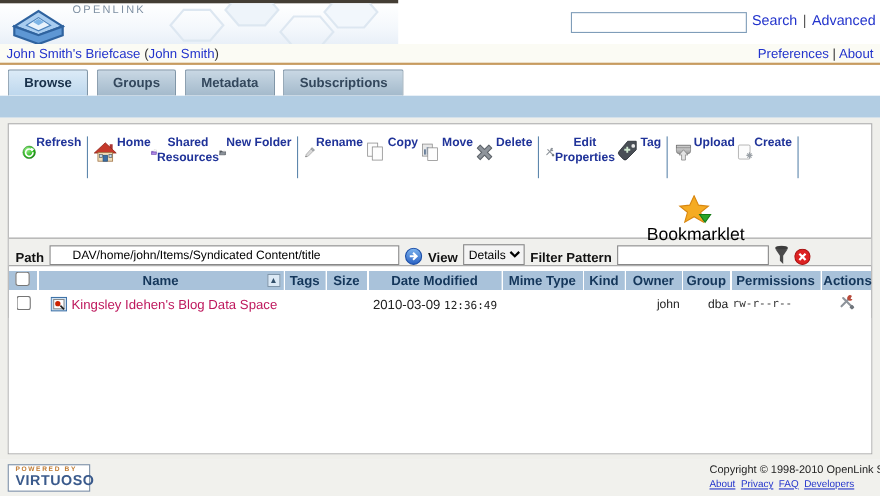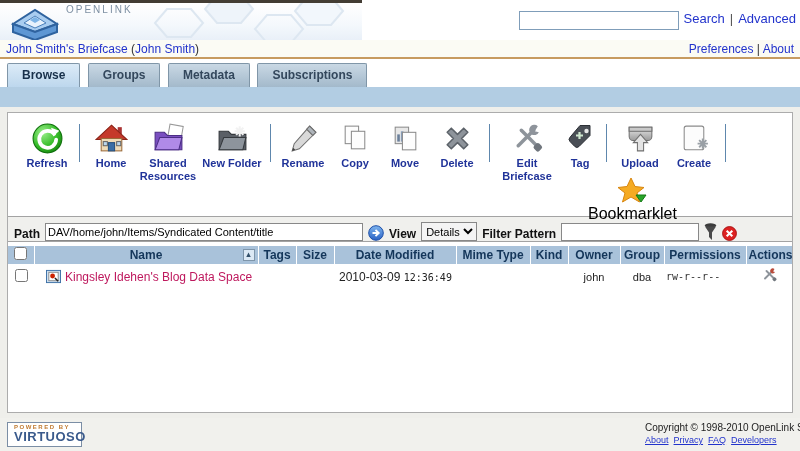--- a/index.html
+++ b/index.html
@@ -35,47 +35,47 @@
     background:linear-gradient(#c9d8e4,#a3b9cb);cursor:pointer}
   .tab.active{background:linear-gradient(#dcebf7,#bdd7ed);color:#18304a}
   .bluebar{height:20px;background:#b2cde3}
 
   
   .content{height:311px;background:#efefeb;padding:5px 7px}
   .panel{height:301px;background:#fff;border:1px solid #acacac;display:flex;flex-direction:column}
 
   
   .toolbar{position:relative;height:103px;display:flex;align-items:flex-start;padding:9px 0 0 12px}
-  .titem{display:flex;flex-direction:column;align-items:center;cursor:pointer}
+  .titem{display:flex;flex-direction:row;align-items:flex-start;cursor:pointer}
   .titem .lbl{margin-top:2px;font-size:11px;font-weight:bold;color:#203399;text-align:center;line-height:1.15}
   .tsep{width:1px;height:38px;background:#5e87ad;margin:2px 5px 0}
   .bookmarklet{position:absolute;left:580px;top:64px;display:flex;flex-direction:column;align-items:center;cursor:pointer}
 
   
   .pathbar{height:26px;background:#f0f0ed;border-top:1px solid #a3a3a3;border-bottom:1px solid #a3a3a3;
     display:flex;align-items:flex-end;padding:0 6px;gap:5px;font-size:12px}
   .pathbar .plbl{font-weight:bold;color:#111;white-space:nowrap}
-  .pathbar input{height:18px;border:1px solid #888;font-size:11px;padding:0 2px;background:#fff}
+  .pathbar input{height:18px;border:1px solid #888;font-size:11px;padding:0 20px;background:#fff}
   .path-input{width:318px}
   .filter-input{width:138px}
   .pathbar select{height:19px;font-size:11px;border:1px solid #888;background:#f4f4f4}
   .icon-btn{display:inline-flex;align-items:center;cursor:pointer}
 
   
   table{width:100%;border-collapse:collapse;table-layout:fixed;margin-top:4px}
   thead th{background:#a9c2da;color:#14365a;font-size:12px;font-weight:bold;height:18px;
     padding:1px 2px;border-right:1px solid #fff;cursor:pointer;position:relative}
   thead th:last-child{border-right:none}
   tbody td{font-size:12px;padding:3px 2px;color:#222;vertical-align:middle}
   .name-cell{display:flex;align-items:center;gap:4px;padding-left:10px}
   .name-cell a{color:#be185d;text-decoration:none}
   .sort-btn{position:absolute;right:3px;top:3px;width:12px;height:12px;background:#dce9f5;
     border:1px solid #7e95aa;font-size:8px;line-height:10px;text-align:center;color:#33506a;cursor:pointer}
   .time{font-family:"DejaVu Sans Mono",monospace;font-size:10px}
-  .small-cell{font-size:11px;text-align:center}
+  .small-cell{font-size:11px;text-align:right}
   .perm-cell{font-family:"DejaVu Sans Mono",monospace;font-size:10px;color:#333}
   .filler{flex:1;background:#fff}
 
   
   .footer{position:relative;height:33px;background:#f1f1ed}
   .powered{position:absolute;left:7px;top:4px;width:75px;height:25px;background:#fff;
     border:1px solid #7b8ea5;box-shadow:0 0 0 1px #fff inset;display:flex;align-items:flex-start;
     padding:1px 3px;gap:3px;cursor:pointer}
   .ptxt{line-height:1}
   .ptxt .pby{display:block;font-size:6px;font-weight:bold;letter-spacing:1.5px;color:#c07a30}
@@ -231,21 +231,21 @@
         <div class="tsep"></div>
         <div class="titem" style="width:64px">
           <svg width="33" height="33" viewBox="0 0 32 32">
               <g stroke="#8e949b" stroke-width="3.4" stroke-linecap="round">
                 <path d="M10 8 L25 23"></path>
                 <path d="M22 8 L7 23"></path>
               </g>
               <path d="M26 4 a5 5 0 1 0 1 6 l-4-1 z" fill="#8e949b"></path>
               <rect x="22.5" y="21" width="7" height="7" rx="2" fill="#70767d" transform="rotate(45 26 24.5)"></rect>
             </svg>
-          <span class="lbl">Edit Briefcase</span>
+          <span class="lbl">Edit Properties</span>
         </div>
         <div class="titem" style="width:42px">
           <svg width="30" height="33" viewBox="0 0 30 32">
               <path d="M15 3 h10 v10 L14 24 a3 3 0 0 1 -4.2 0 L5 19 a3 3 0 0 1 0 -4.2 Z" fill="#4a4f56" stroke="#2c3036"></path>
               <circle cx="21.5" cy="8.5" r="2.2" fill="#e8e8e8"></circle>
               <g stroke="#cfe8cf" stroke-width="2.2">
                 <path d="M11 13 h7 M14.5 9.5 v7"></path>
               </g>
             </svg>
           <span class="lbl">Tag</span>

